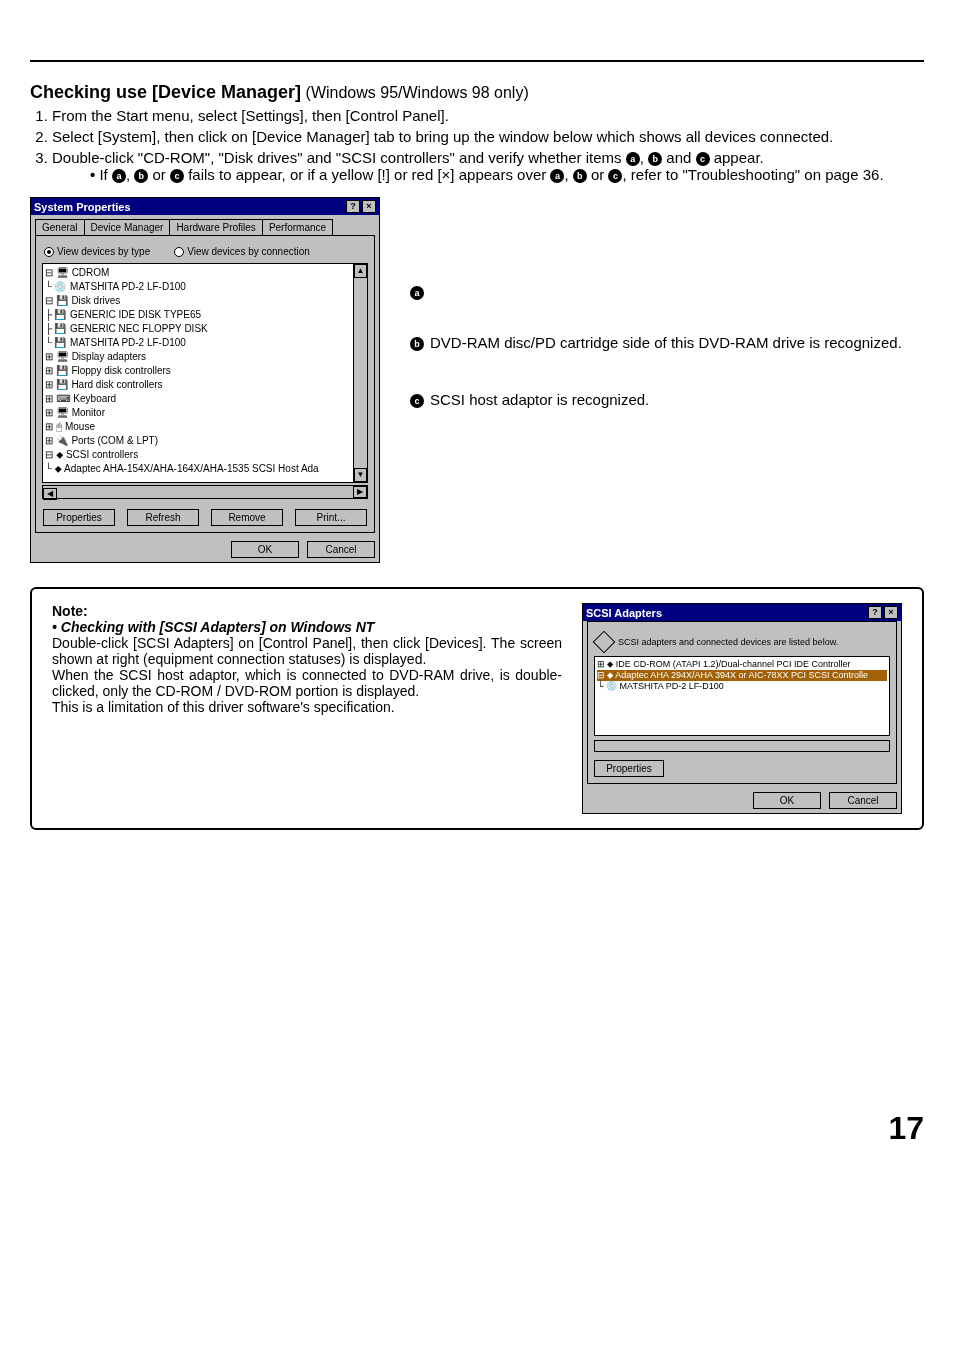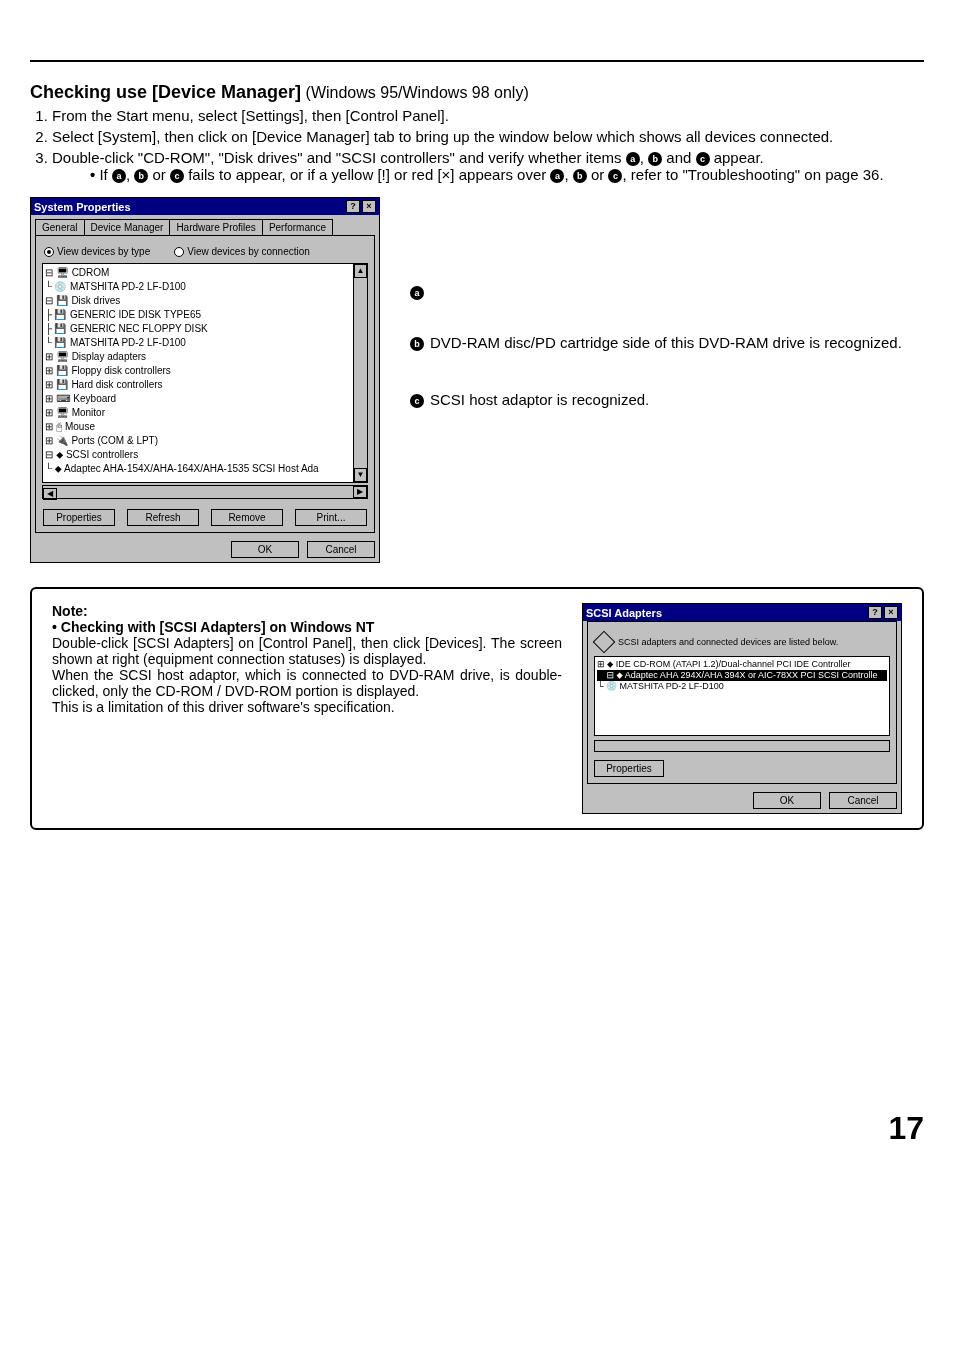--- a/index.html
+++ b/index.html
@@ -106,35 +106,35 @@
   
   .notebox {
     border: 2px solid #000;
     border-radius: 6px;
     padding: 14px 20px;
     margin-top: 24px;
     display:flex; gap: 20px;
   }
   .note-left { flex: 1; font-size: 14px; text-align: justify; }
   .note-left .note-head { font-weight: bold; }
-  .note-left .note-sub { font-weight: bold; }
+  .note-left .note-sub { font-weight: bold; font-style: italic; }
 
   .win-small {
     width: 320px;
     border:1px solid #000;
     background:#c0c0c0;
     font-family: "MS Sans Serif", Tahoma, Arial, sans-serif;
     font-size: 10px;
   }
   .tabs2 { display:flex; padding:4px 4px 0 4px; }
   .panel2 { margin:0 4px 4px 4px; border:1px solid #000; background:#c0c0c0; padding:6px; }
   .msg { display:flex; gap:6px; align-items:center; font-size:9px; margin:6px 2px; }
   .msg .diamond { width:16px;height:16px; transform:rotate(45deg); border:1px solid #000; }
   .list2 { background:#fff; border:1px solid #000; height:80px; font-size:9px; padding:2px; position:relative; }
-  .list2 .sel { background:#000000; color:#fff;text-align:center; }
+  .list2 .sel { background:#a16207; color:#fff; }
   .sb-h2 { height:12px; background:#c0c0c0; border:1px solid #000; margin-top:4px;}
 
   .pagenum { font-size: 32px; font-weight: bold; text-align: right; margin-top: 280px; }
 </style>
 </head>
 <body>
 
 <hr class="hr-top">
 
 <div>

